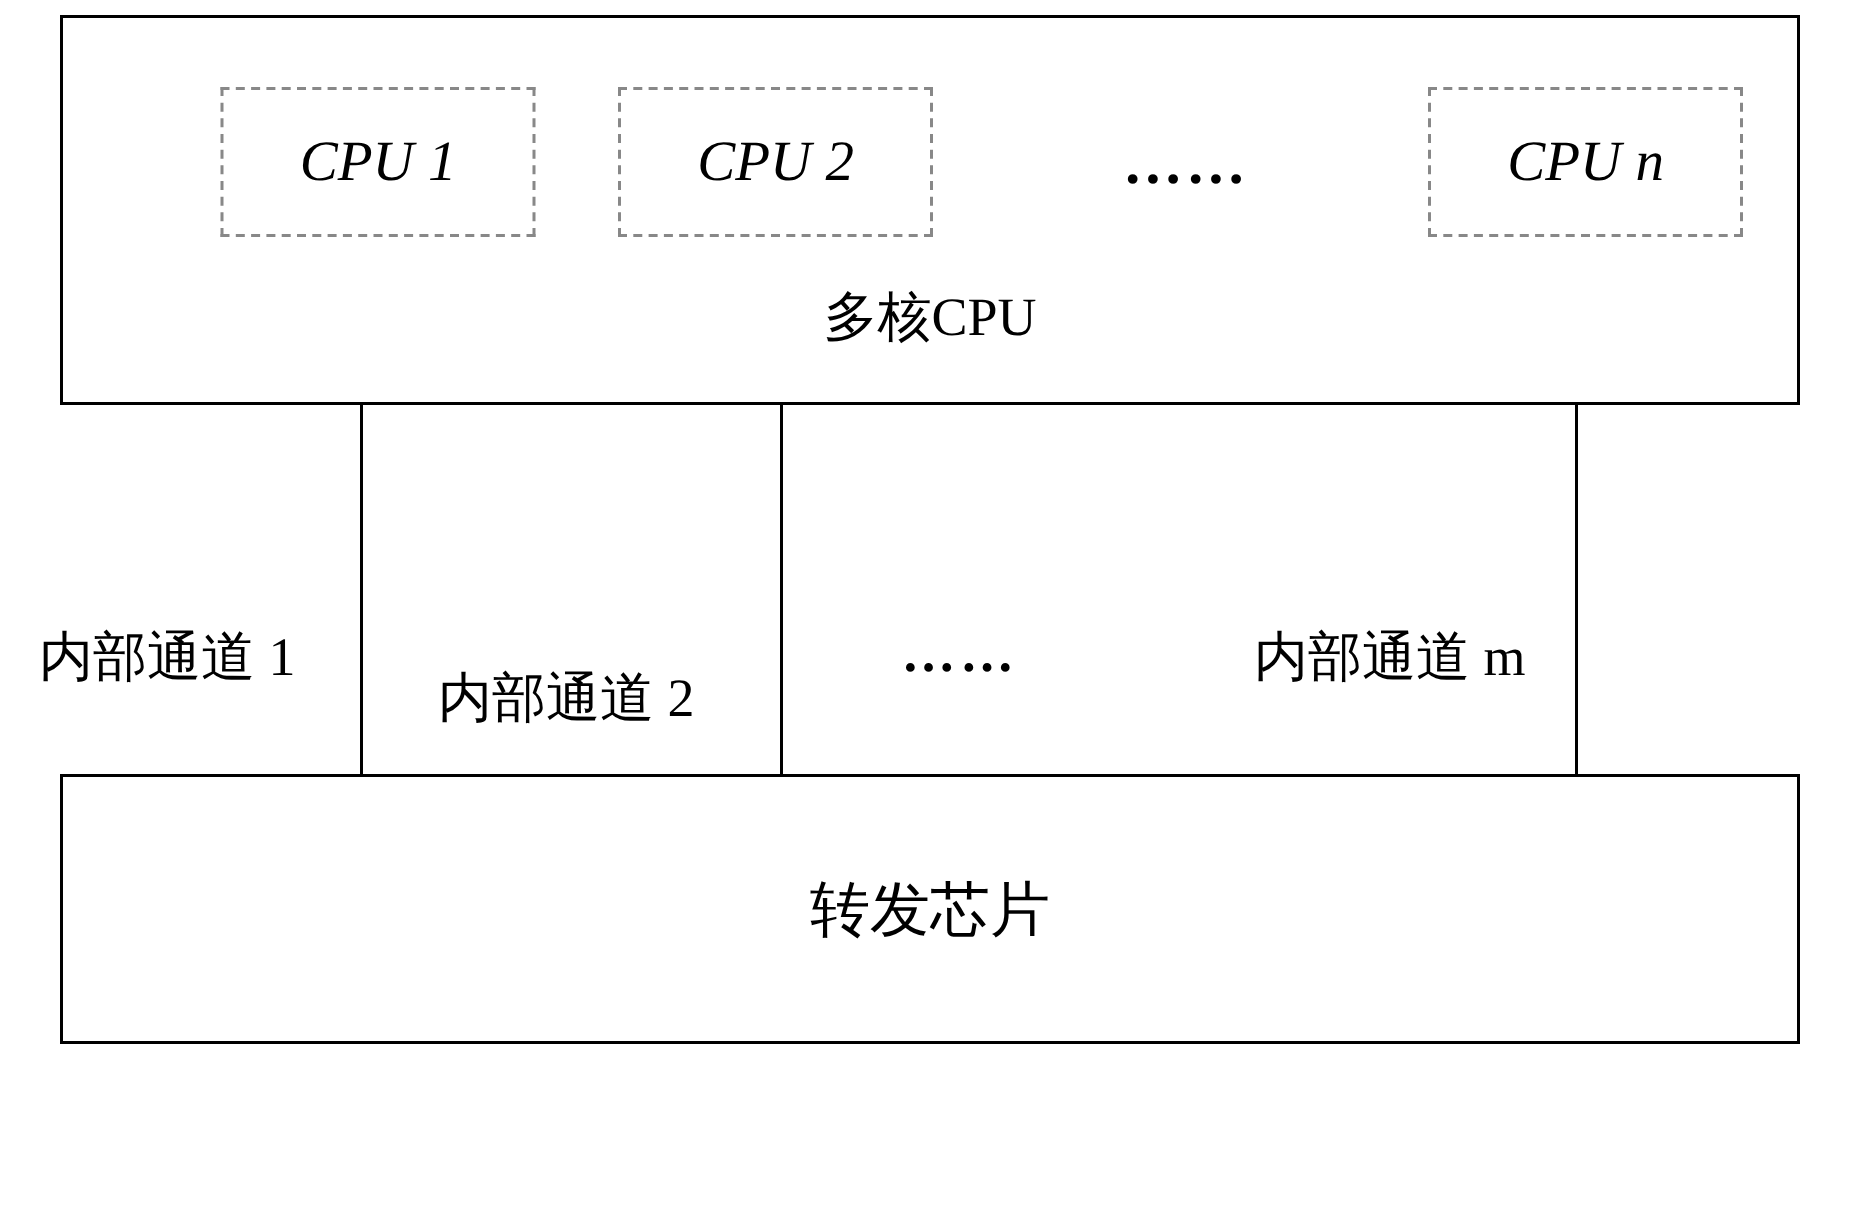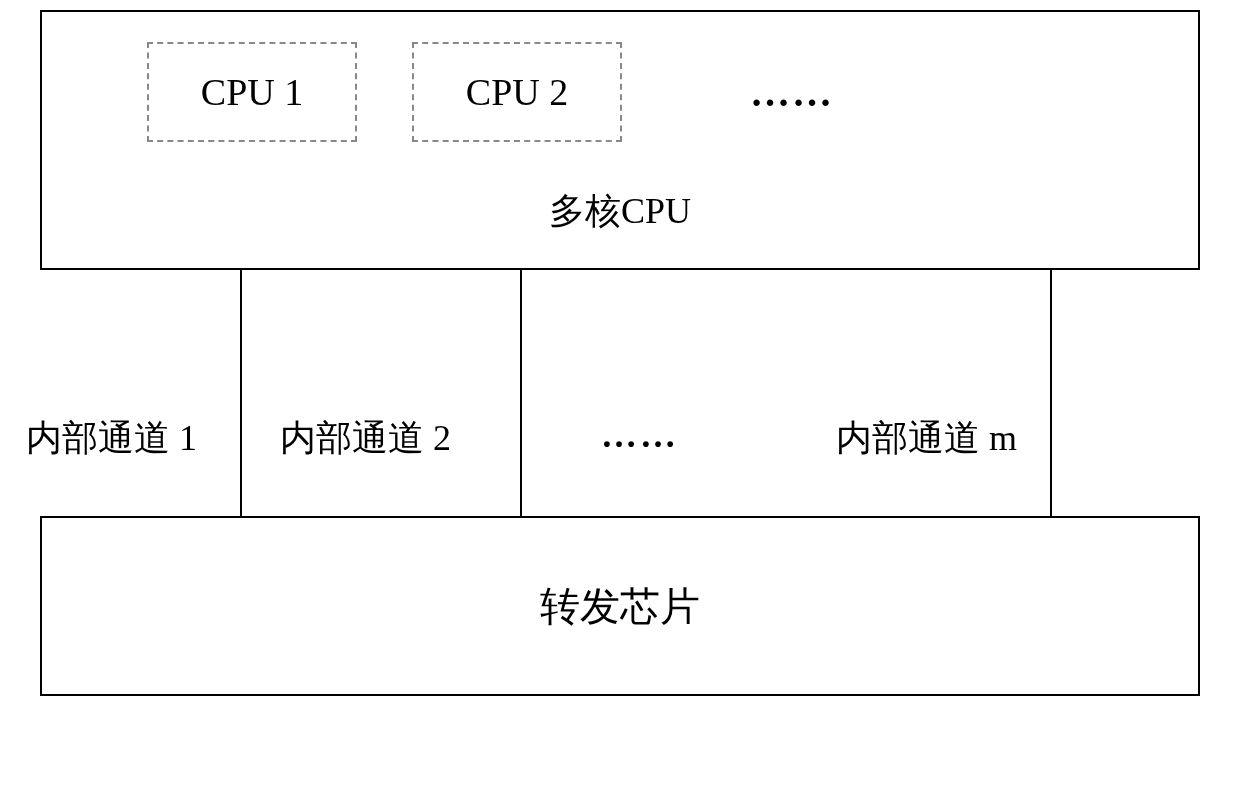--- a/index.html
+++ b/index.html
@@ -22,26 +22,27 @@
   }
   .top-box {
     border: 2px solid #000;
     width: 1160px;
     height: 260px;
     position: relative;
     background: #fff;
   }
   .cpu-row {
     position: absolute;
-    top: 30px;
+    top: 46px;
     left: 0;
     width: 100%;
     height: 100px;
     display: flex;
     align-items: center;
+    font-style: italic;
   }
   .cpu-item {
     border: 2px dashed #888;
     height: 100px;
     display: flex;
     align-items: center;
     justify-content: center;
     font-size: 38px;
     color: #000;
   }
@@ -95,21 +96,21 @@
   .channel-label {
     position: absolute;
     top: 140px;
     font-size: 36px;
     color: #000;
     white-space: nowrap;
     background: #fff;
     padding: 4px 6px;
   }
   .ch-1 { left: -20px; }
-  .ch-2 { left: 234px; }
+  .ch-2 { left: 246px; margin-top: 27px; }
   .ch-dots {
     position: absolute;
     top: 140px;
     left: 555px;
     font-size: 36px;
     font-weight: bold;
     letter-spacing: 3px;
     color: #000;
     background: #fff;
     padding: 4px 6px;
@@ -138,20 +139,23 @@
 
   <div class="top-box">
     <div class="cpu-row">
       <div class="cpu-item cpu-1">
         <span>CPU 1</span>
       </div>
       <div class="cpu-item cpu-2">
         <span>CPU 2</span>
       </div>
       <div class="cpu-dots">……</div>
+      <div class="cpu-item cpu-n">
+        <span>CPU n</span>
+      </div>
     </div>
     <div class="multicore-label">多核CPU</div>
   </div>
 
   <div class="channels-area">
     <div class="vline vline-1"></div>
     <div class="vline vline-2"></div>
     <div class="vline vline-3"></div>
 
     <div class="channel-label ch-1">内部通道 1</div>

